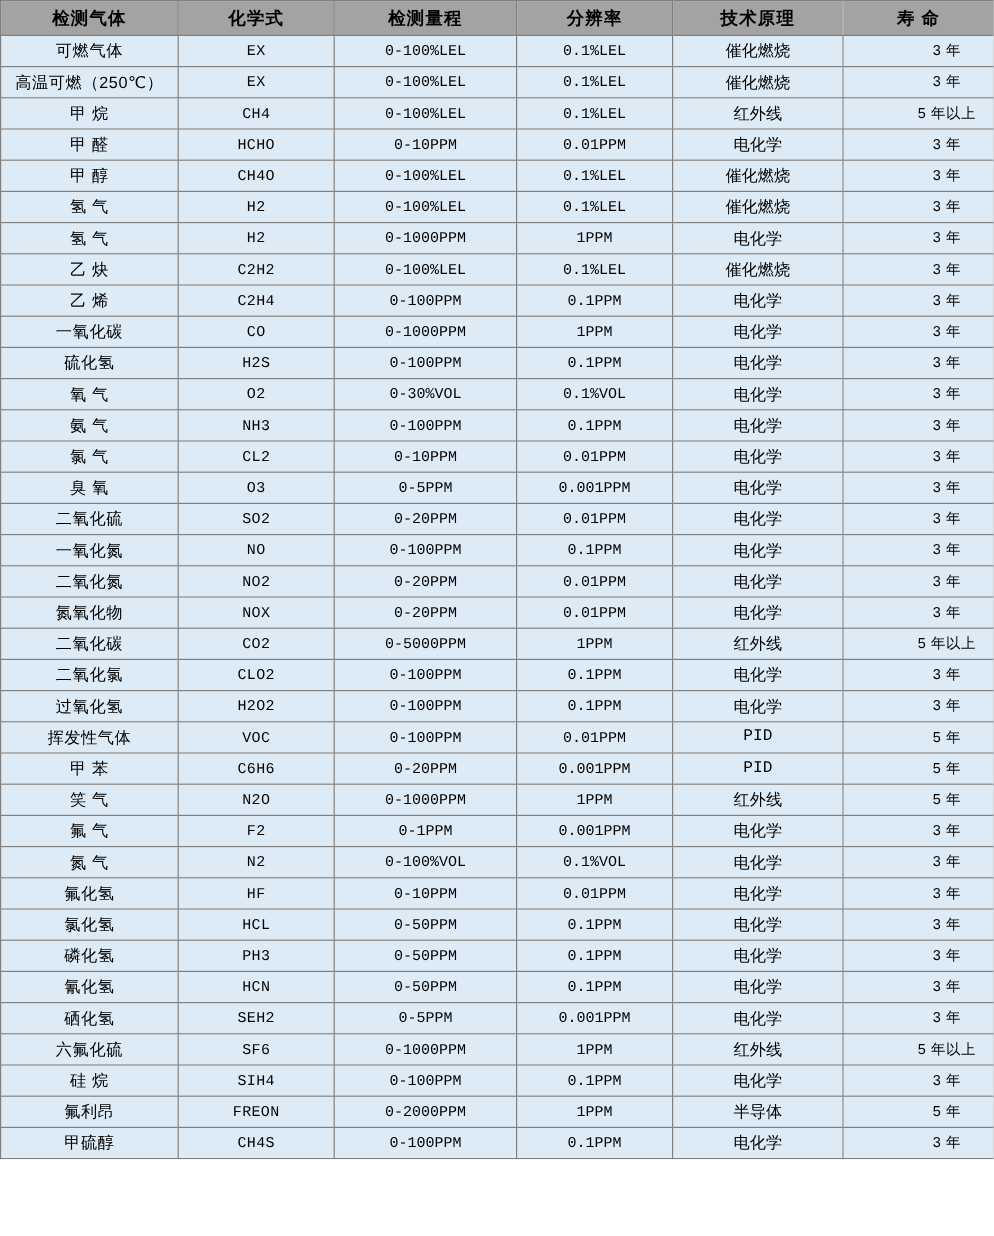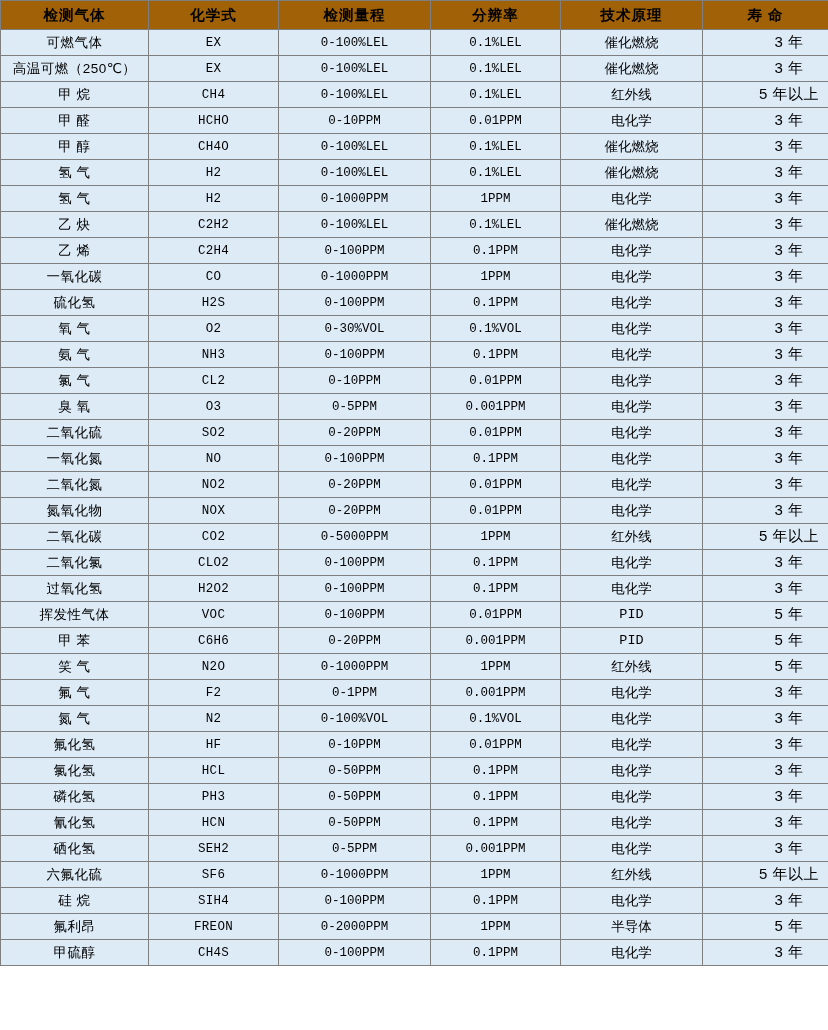--- a/index.html
+++ b/index.html
@@ -26,21 +26,21 @@
   table.gas-table th,
   table.gas-table td {
     border: 1px solid #7f7f7f;
     text-align: center;
     vertical-align: middle;
     color: #000000;
     overflow: hidden;
     white-space: nowrap;
   }
   table.gas-table thead th {
-    background: #a16207;
+    background: #a3a3a3;
     height: 26px;
     font-size: 14.5px;
     font-weight: bold;
     letter-spacing: 1px;
     font-family: "Liberation Sans", "DejaVu Sans", sans-serif;
     margin-top: 24px;
   }
   table.gas-table tbody td {
     background: #ddebf7;
     height: 23px;
@@ -59,21 +59,21 @@
   table.gas-table tbody td.range,
   table.gas-table tbody td.res {
     font-family: "Liberation Mono", "DejaVu Sans Mono", monospace;
     font-size: 12.5px;
   }
   table.gas-table tbody td.tech {
     font-size: 13.5px;
     font-family: Liberation Mono, monospace;
   }
   table.gas-table tbody td.life {
-    font-size: 15px;
+    font-size: 12px;
     letter-spacing: 0.5px;
     padding-left: 48px;
   }
 </style>
 </head>
 <body>
 
 <table class="gas-table">
   <colgroup>
     <col class="c0">

